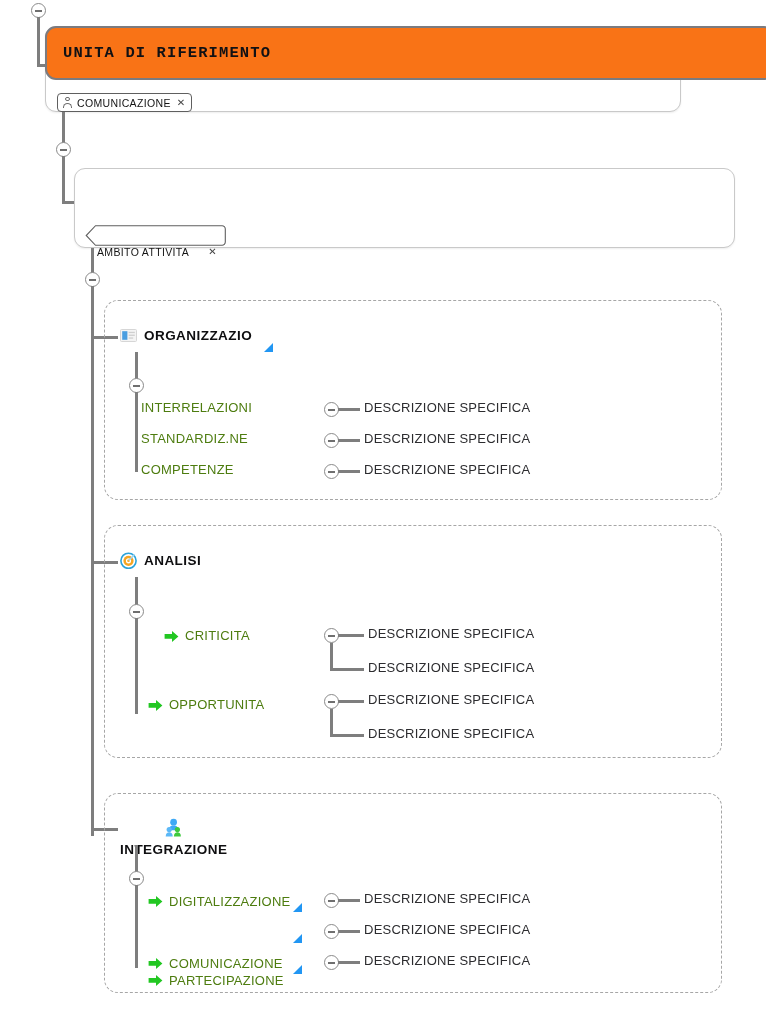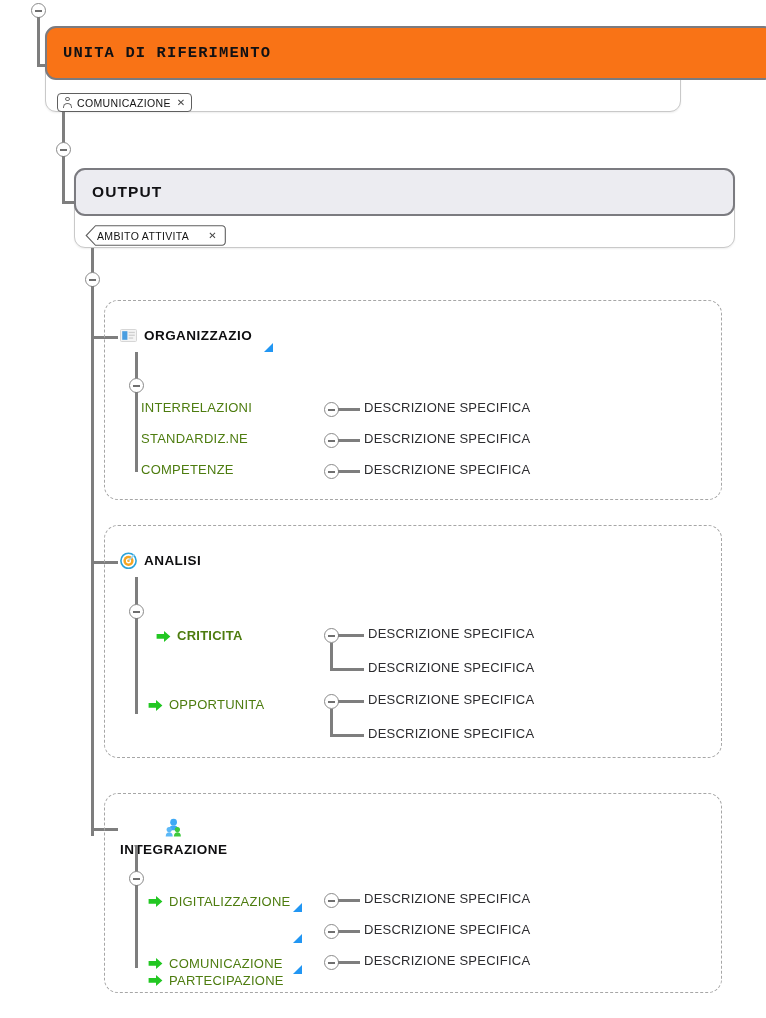--- a/index.html
+++ b/index.html
@@ -94,21 +94,21 @@
     color: #141414;
     white-space: nowrap;
   }
   .chip-tag-wrap {
     position: absolute;
     height: 21px;
   }
   .chip-tag-svg { position: absolute; left: 0; top: 0; }
   .chip-tag-inner {
     position: absolute;
-    left: 0; top: 0;
+    left: 0; top: 16px;
     height: 21px;
     display: flex;
     align-items: center;
     padding-left: 12px;
     gap: 17px;
     font-size: 10.5px;
     letter-spacing: 0.35px;
     color: #141414;
     white-space: nowrap;
   }
@@ -229,23 +229,20 @@
     <span class="chip-x">✕</span>
   </div>
 
   <div class="line-v" style="left:62px; top:112px; height:38px;"></div>
   <div class="node-minus" style="left:56px; top:142px;"></div>
   <div class="line-v" style="left:62px; top:156px; height:48px;"></div>
   <div class="line-h" style="left:62px; top:201px; width:28px;"></div>
 
   <div class="card" style="left:74px; top:168px; width:661px; height:80px;">
   </div>
-  <div class="card-head" style="left:74px; top:168px; width:661px; height:48px; background:#ececf1;">
-    <span class="card-head-title">OUTPUT</span>
-  </div>
 
   <div class="chip-tag-wrap" style="left:85px; top:225px; width:142px;">
     <svg class="chip-tag-svg" width="142" height="21" viewBox="0 0 142 21">
       <path d="M10.5 0.7 L137 0.7 A3.2 3.2 0 0 1 140.3 3.9 L140.3 17.1 A3.2 3.2 0 0 1 137 20.3 L10.5 20.3 L1.2 10.5 Z" fill="#ffffff" stroke="#5f5f5f" stroke-width="1.1"></path>
     </svg>
     <span class="chip-tag-inner">
       <span>AMBITO ATTIVITA</span>
       <span class="chip-x">✕</span>
     </span>
   </div>
@@ -311,21 +308,21 @@
         <path d="M8.8 8.6 L14.4 2.4" stroke="#9fd4ef" stroke-width="1.5" fill="none"></path>
       </svg>
     </span>
     <span class="branch-label">ANALISI</span>
   </div>
 
   <div class="line-v" style="left:135px; top:577px; height:34px;"></div>
   <div class="node-minus" style="left:129px; top:604px;"></div>
   <div class="line-v" style="left:135px; top:618px; height:96px;"></div>
 
-  <div class="leaf" style="left:156px; top:628px;font-weight:bold;">
+  <div class="leaf" style="left:164px; top:628px;">
     <span class="arrow-green">
       <svg width="15" height="13" viewBox="0 0 15 13">
         <path d="M0.6 4.0 L8.0 4.0 L8.0 0.9 L14.4 6.4 L8.0 11.9 L8.0 8.8 L0.6 8.8 Z" fill="#22c722"></path>
       </svg>
     </span>
     <span class="leaf-label">CRITICITA</span>
   </div>
   <div class="node-minus" style="left:324px; top:628px;"></div>
   <div class="line-h" style="left:338px; top:634px; width:26px;"></div>
   <div class="desc" style="left:368px; top:626px;">DESCRIZIONE SPECIFICA</div>

